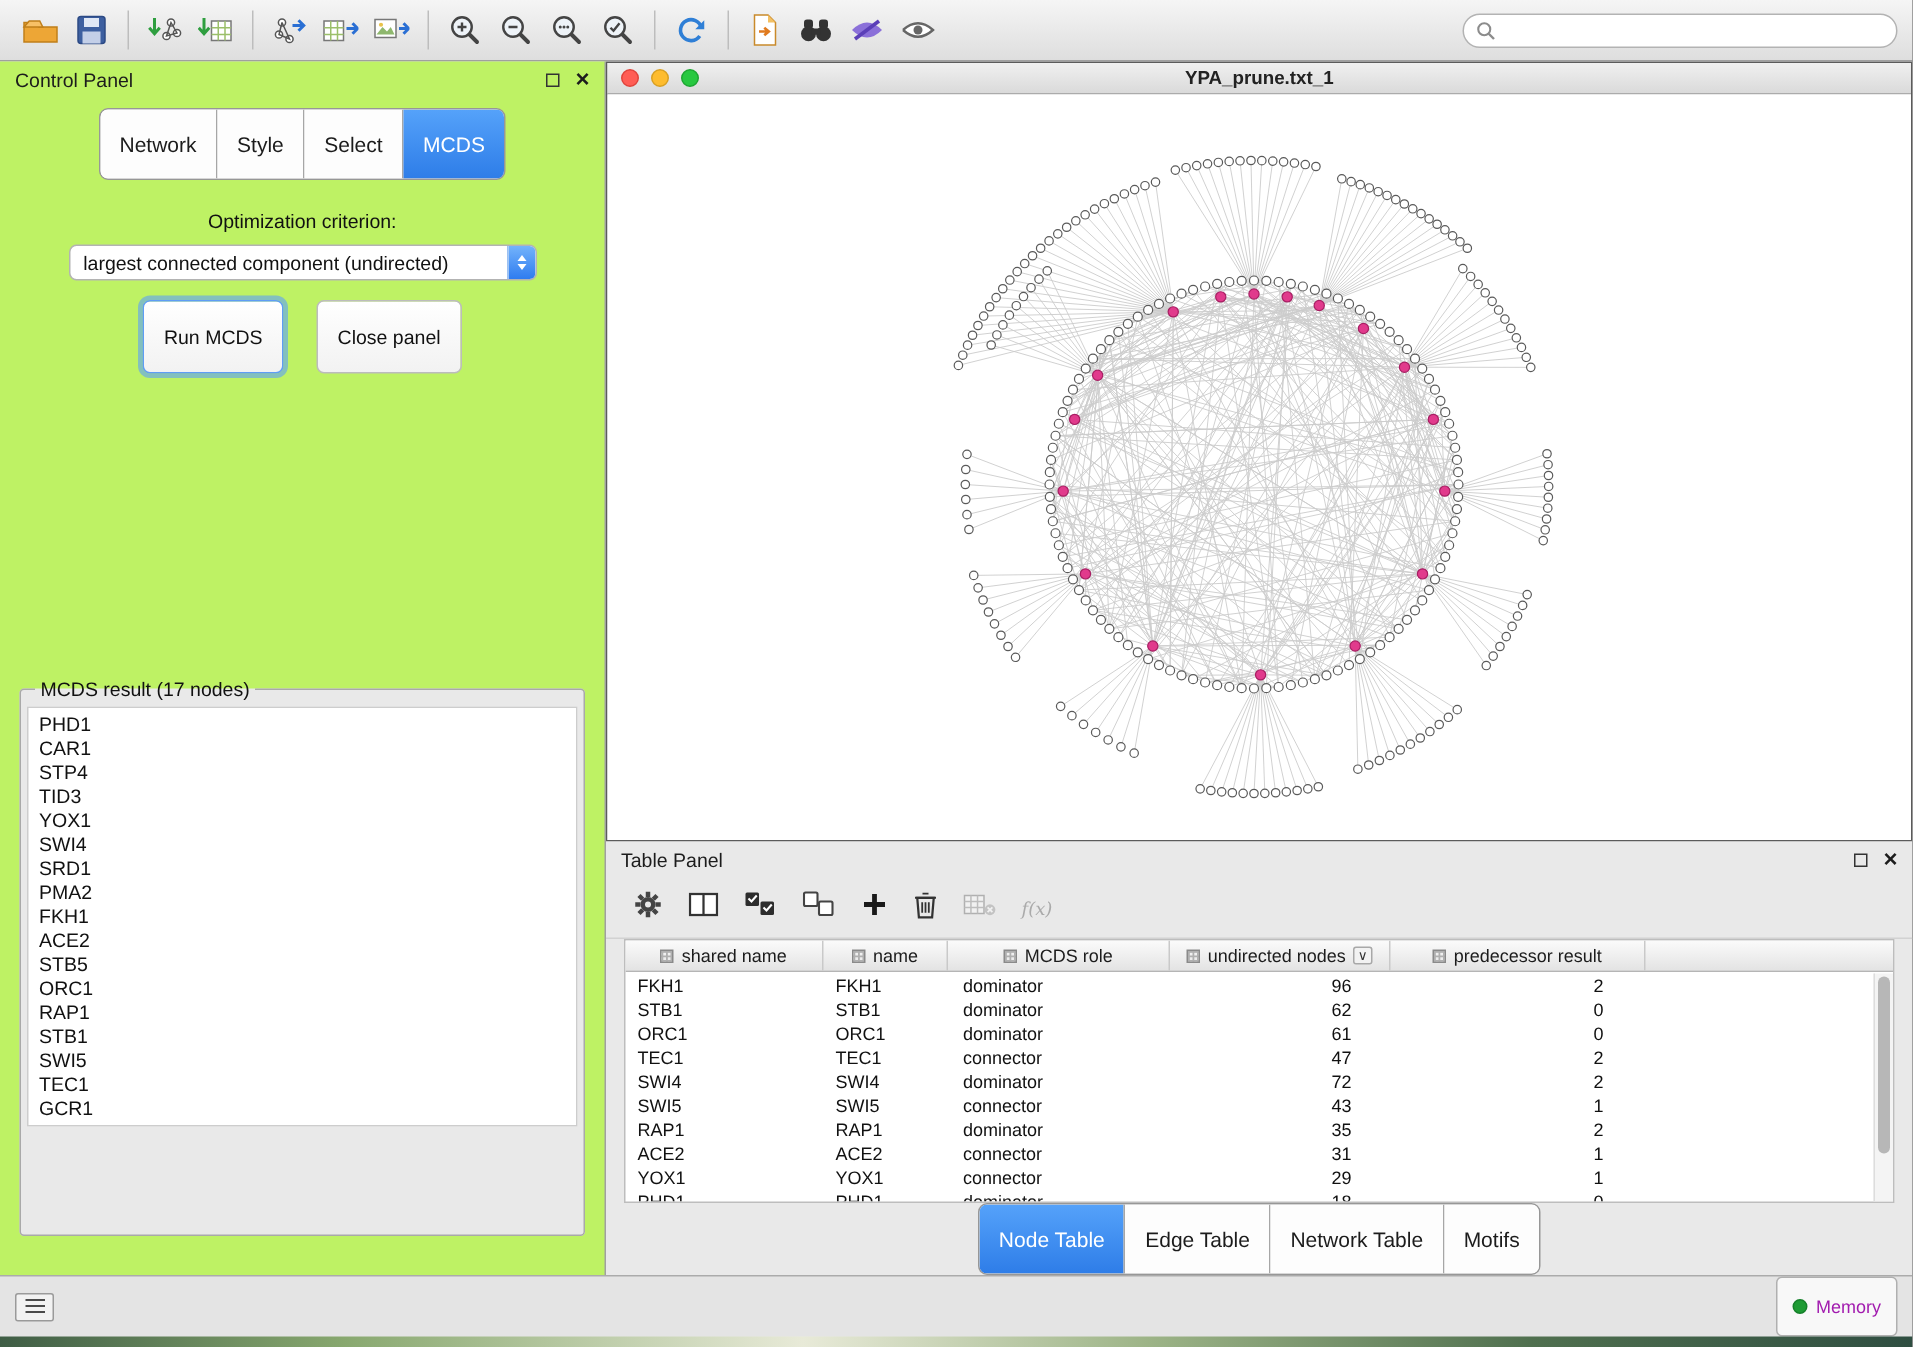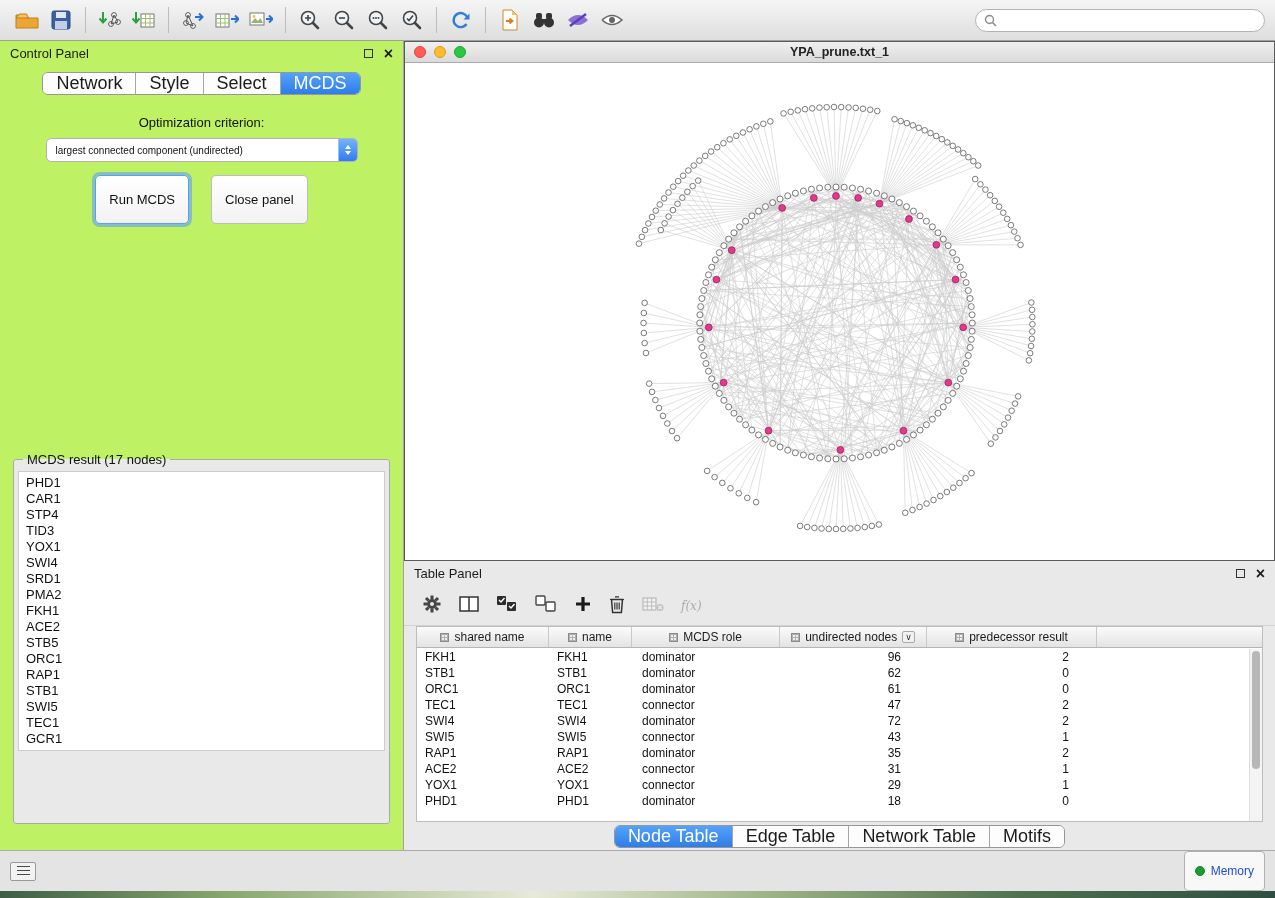--- a/index.html
+++ b/index.html
@@ -16,26 +16,26 @@
   
   .workspace{flex:1;display:flex;min-height:0}
   .control-panel{flex:0 0 404px;width:404px;display:flex;flex-direction:column;background:#bef264;border-right:1px solid #a0a0a0}
   .panel-titlebar{flex:0 0 25px;display:flex;align-items:center;padding:0 10px;font-size:13px;color:#1c1c1c}
   .pt-icons{margin-left:auto;display:flex;align-items:center;gap:11px}
   .float-ic{width:9px;height:9px;border:1.5px solid #333;display:inline-block}
   .close-ic{font-size:16px;font-weight:bold;color:#1c1c1c;line-height:1}
 
   .tab-row{display:flex;justify-content:center;margin-top:6px}
   .seg{display:flex;border:1px solid #979797;border-radius:6px;overflow:hidden;background:#fdfdfd}
-  .seg .tab{padding:0 13px;font-size:18px;border:none;border-right:1px solid #a6a6a6;background:#fdfdfd;color:#1c1c1c;font-family:"Liberation Sans",sans-serif}
+  .seg .tab{padding:15px 13px;font-size:14px;border:none;border-right:1px solid #a6a6a6;background:#fdfdfd;color:#1c1c1c;font-family:"Liberation Sans",sans-serif}
   .seg .tab:last-child{border-right:none}
   .seg .tab.active{background:linear-gradient(#55a2fa,#2e7de8);color:#fff}
 
   .opt-label{text-align:center;margin-top:20px;font-size:13px;color:#111}
-  .dropdown{width:312px;height:24px;margin:8px auto 0;background:#fff;border:1px solid #b3b3b3;border-radius:5px;display:flex;align-items:center;font-size:10px;overflow:hidden}
+  .dropdown{width:312px;height:24px;margin:8px auto 0;background:#fff;border:1px solid #b3b3b3;border-radius:5px;display:flex;align-items:center;font-size:13px;overflow:hidden}
   .dd-text{padding-left:9px;flex:1;white-space:nowrap;color:#111}
   .dd-stepper{width:19px;height:100%;background:linear-gradient(#73b3fb,#2f7cf0);display:flex;flex-direction:column;align-items:center;justify-content:center;gap:2px;border-left:1px solid #9cc1f2}
   .tri-up{width:0;height:0;border-left:3.5px solid transparent;border-right:3.5px solid transparent;border-bottom:4.5px solid #fff}
   .tri-down{width:0;height:0;border-left:3.5px solid transparent;border-right:3.5px solid transparent;border-top:4.5px solid #fff}
 
   .btn-row{display:flex;justify-content:center;gap:22px;margin-top:13px}
   .mac-btn{font-size:13px;padding:16px 13px;background:linear-gradient(#ffffff,#f2f2f2);border:1px solid #bcbcbc;border-radius:5px;color:#111;font-family:"Liberation Sans",sans-serif}
   .mac-btn.focused{box-shadow:0 0 0 3px rgba(92,158,250,.6);border-color:#5f9df5}
 
   .cp-spacer{flex:1}
@@ -76,21 +76,21 @@
   .td.c3{text-align:right;padding-right:26px}
   .td.c4{text-align:right;padding-right:28px}
   .vscroll{position:absolute;top:22px;right:0;bottom:0;width:13px;background:#f4f4f4;border-left:1px solid #ddd}
   .vthumb{position:absolute;top:2px;left:2px;width:8px;height:118px;background:#b7b7b7;border-radius:4px}
   .table-tabs{flex:0 0 28px;display:flex;align-items:center;justify-content:center}
 
   
   .statusbar{flex:0 0 28px;background:#e4e4e4;border-top:1px solid #ababab;display:flex;align-items:center;padding:0 10px}
   .list-btn{width:26px;height:19px;border:1px solid #9a9a9a;background:#f2f2f2;display:flex;align-items:center;justify-content:center;border-radius:2px}
   .list-glyph{width:13px;height:10px;background:repeating-linear-gradient(#4a4a4a 0 1.5px,transparent 1.5px 4px)}
-  .memory-btn{margin-left:auto;display:flex;align-items:center;gap:6px;border:1px solid #b0b0b0;border-radius:4px;background:#f8f8f8;padding:12px 10px;font-size:12px;color:#1d4ed8;font-family:"Liberation Sans",sans-serif}
+  .memory-btn{margin-left:auto;display:flex;align-items:center;gap:6px;border:1px solid #b0b0b0;border-radius:4px;background:#f8f8f8;padding:12px 10px;font-size:12px;color:#a21caf;font-family:"Liberation Sans",sans-serif}
   .mem-dot{width:10px;height:10px;border-radius:50%;background:#1e9b34;border:1px solid #15802a}
   .wallpaper{flex:0 0 7px;background:linear-gradient(90deg,#3f5d45,#88a86f 18%,#e8ead8 42%,#9db487 60%,#50704f 80%,#2f4e41)}
 </style>
 </head>
 <body>
 
 <div class="app">
 
   <div class="toolbar">
     <div class="tbtn">

